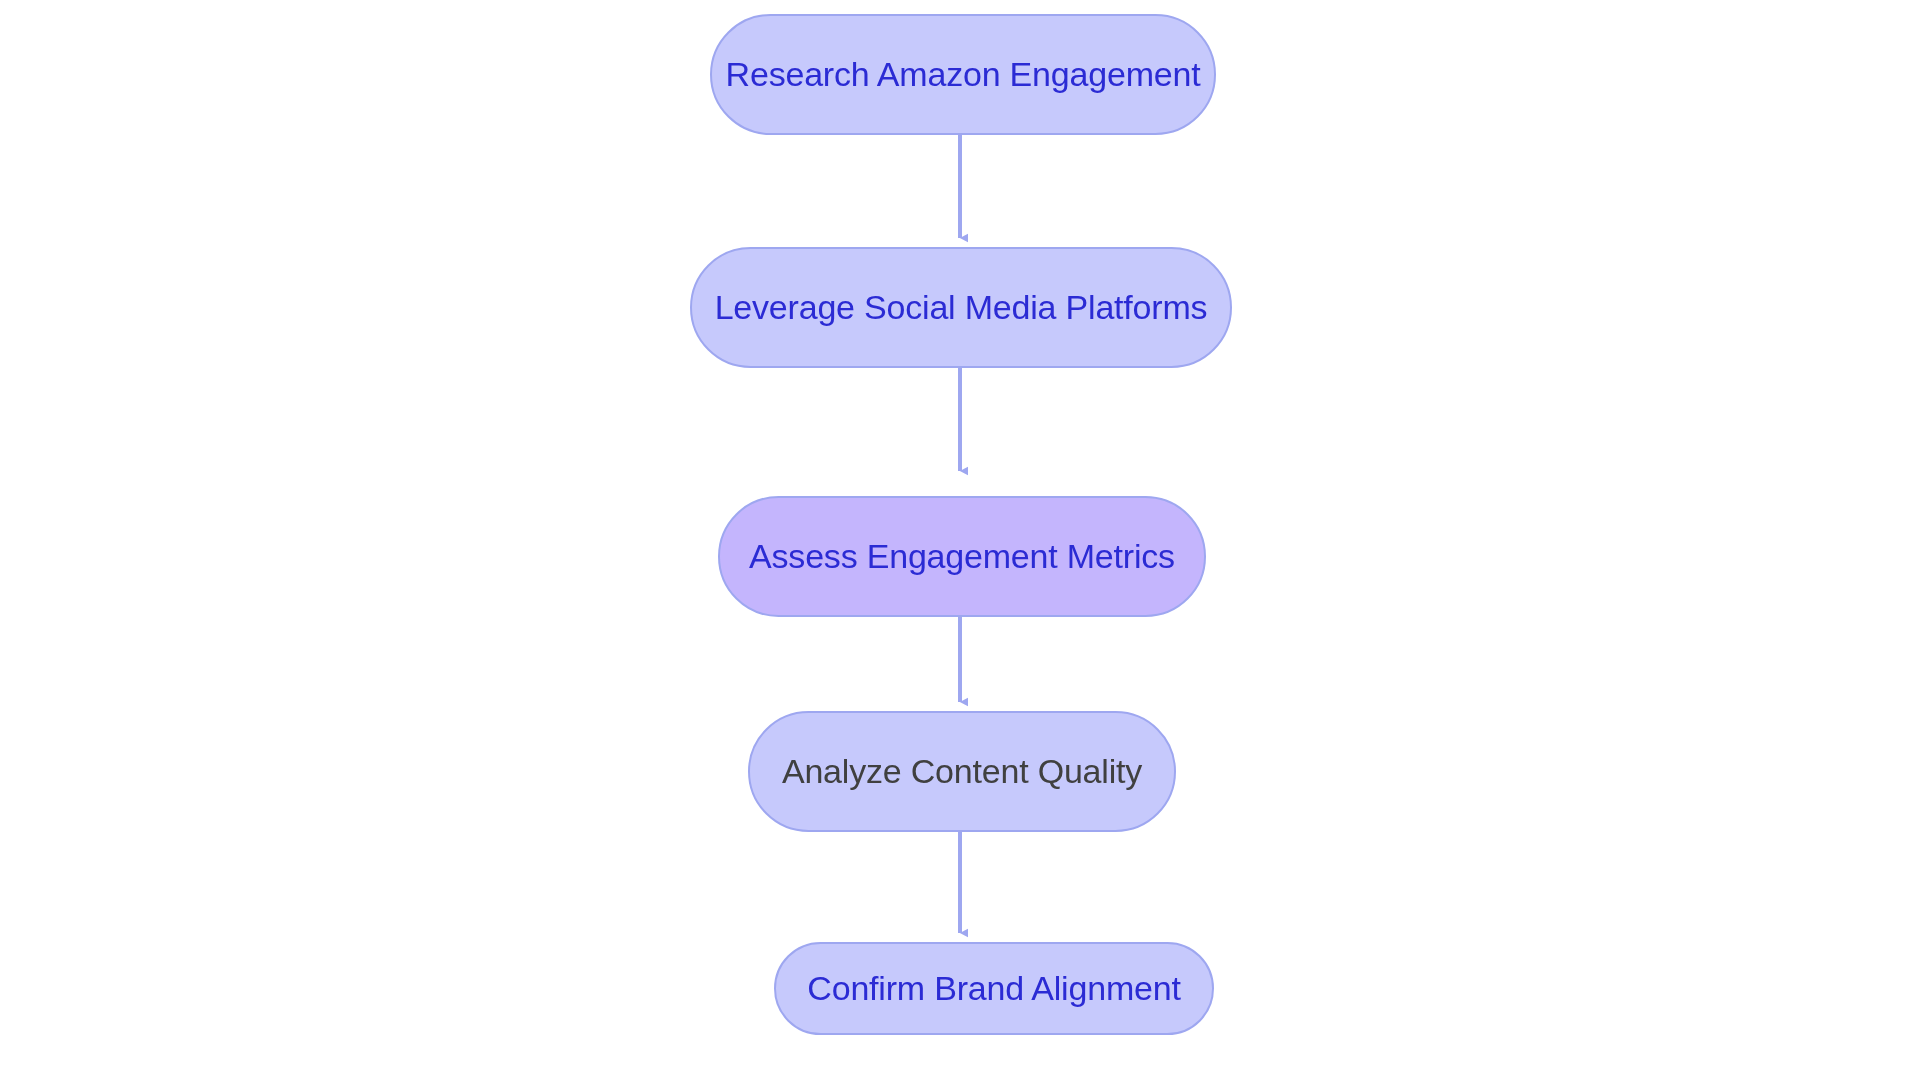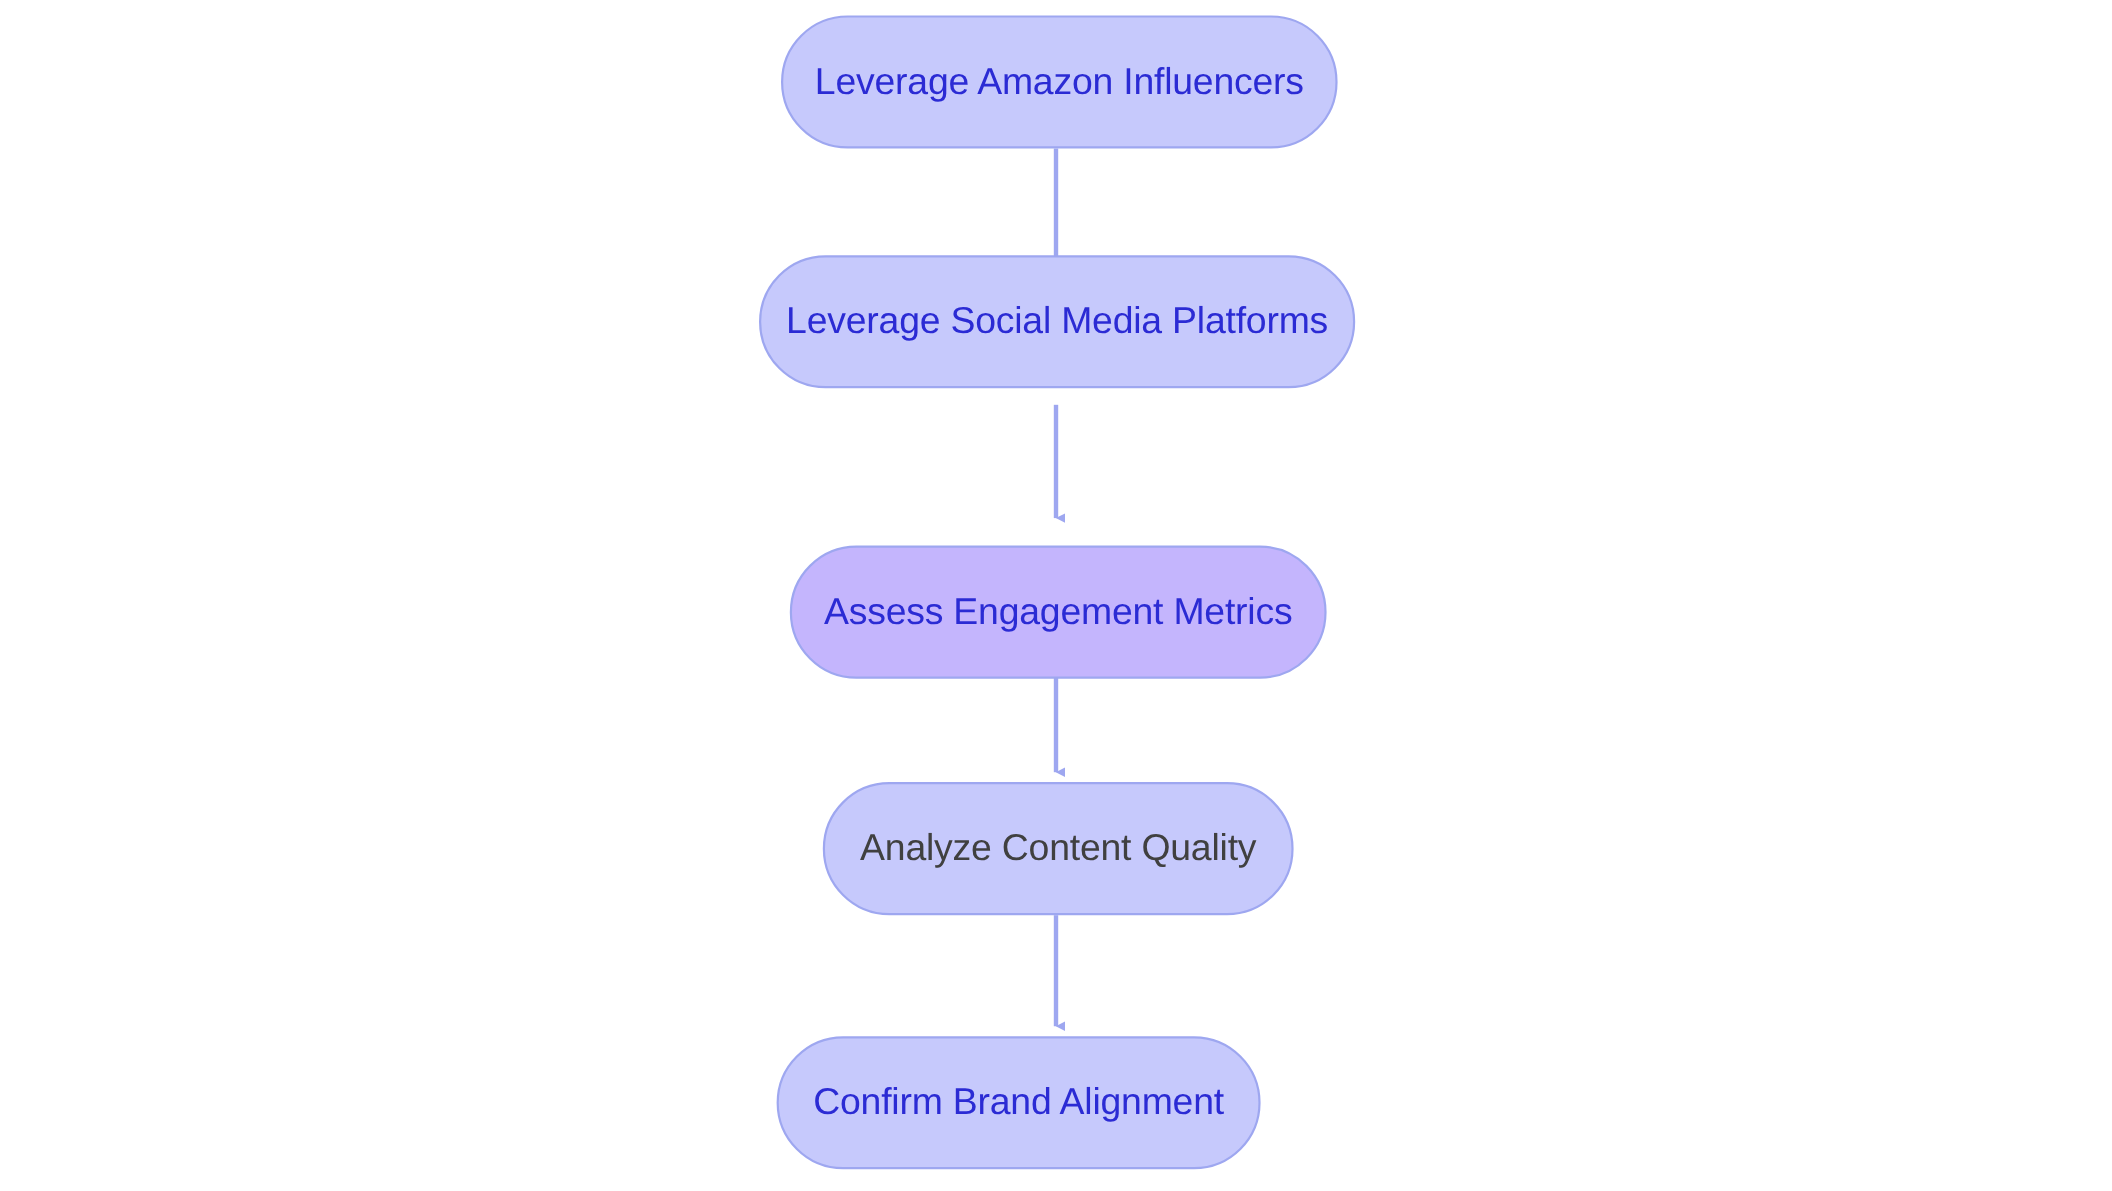--- a/index.html
+++ b/index.html
@@ -62,24 +62,24 @@
     line-height: 1.15;
     color: #2b2bd4;
     letter-spacing: -0.2px;
     white-space: nowrap;
     text-align: center;
     user-select: none;
   }
 
   
   #node-0 { left: 710px;  top: 14px;   width: 506px; height: 121px; }
-  #node-1 { left: 690px;  top: 232px;  width: 542px; height: 121px; }
+  #node-1 { left: 690px;  top: 247px;  width: 542px; height: 121px; }
   #node-2 { left: 718px;  top: 480px;  width: 488px; height: 121px; }
   #node-3 { left: 748px;  top: 711px;  width: 428px; height: 121px; }
-  #node-4 { left: 706px;  top: 942px;  width: 440px; height: 121px; }
+  #node-4 { left: 774px;  top: 942px;  width: 440px; height: 93px; }
 </style>
 </head>
 <body>
 
 <div id="flowchart-root" style="background: rgb(255, 255, 255);">
 
   <svg id="connector-layer" viewBox="0 0 1920 1083" width="1920" height="1083" xmlns="http://www.w3.org/2000/svg">
     <defs>
       <marker id="arrowhead" markerWidth="10" markerHeight="10" refX="5" refY="8.4" orient="auto" markerUnits="userSpaceOnUse">
         <path d="M 0.6 0 L 9.4 0 L 5 8.6 Z" fill="#9ea7f0"></path>
@@ -96,21 +96,21 @@
       <line x1="960" y1="601" x2="960" y2="702" stroke="#9ea7f0" stroke-width="4" marker-end="url(#arrowhead)"></line>
     </g>
     <g>
       <line x1="960" y1="832" x2="960" y2="933" stroke="#9ea7f0" stroke-width="4" marker-end="url(#arrowhead)"></line>
     </g>
   </svg>
 
   <div id="node-layer">
 
     <div class="flow-node" id="node-0" style="background: rgb(198, 201, 252); border-color: rgb(158, 167, 240);">
-      <span class="flow-node-label" style="color: rgb(43, 43, 212);">Leverage Amazon Influencers</span>
+      <span class="flow-node-label" style="color: rgb(43, 43, 212);">Research Amazon Engagement</span>
     </div>
 
     <div class="flow-node" id="node-1" style="background: rgb(198, 201, 252); border-color: rgb(158, 167, 240);">
       <span class="flow-node-label" style="color: rgb(43, 43, 212);">Leverage Social Media Platforms</span>
     </div>
 
     <div class="flow-node" id="node-2" style="background: #c4b5fd; border-color: rgb(158, 167, 240); margin-top: 16px;">
       <span class="flow-node-label" style="color: rgb(43, 43, 212);">Assess Engagement Metrics</span>
     </div>
 

